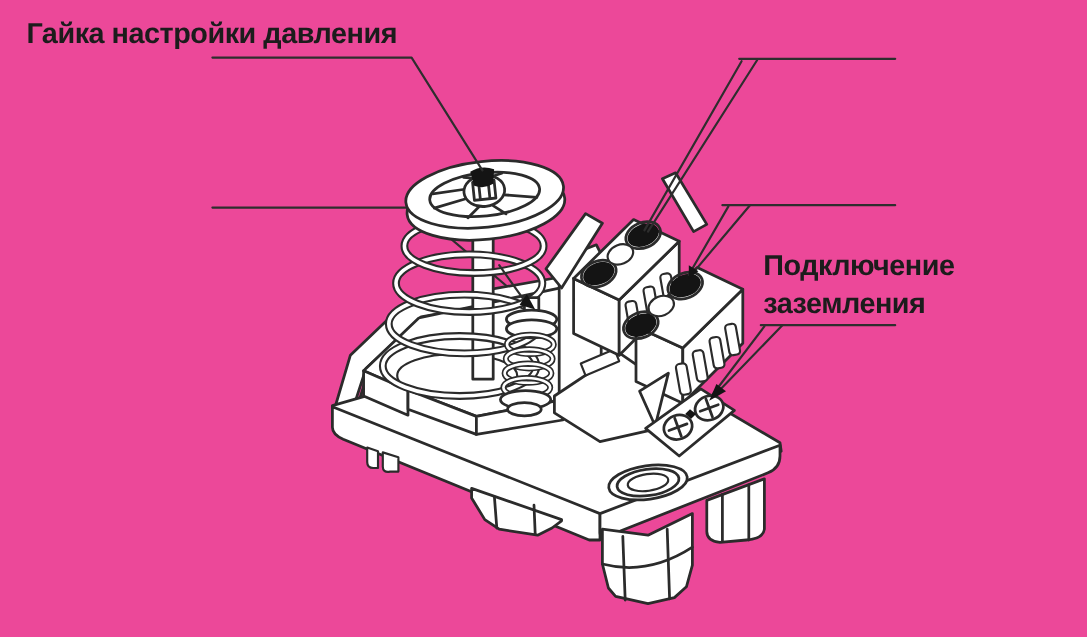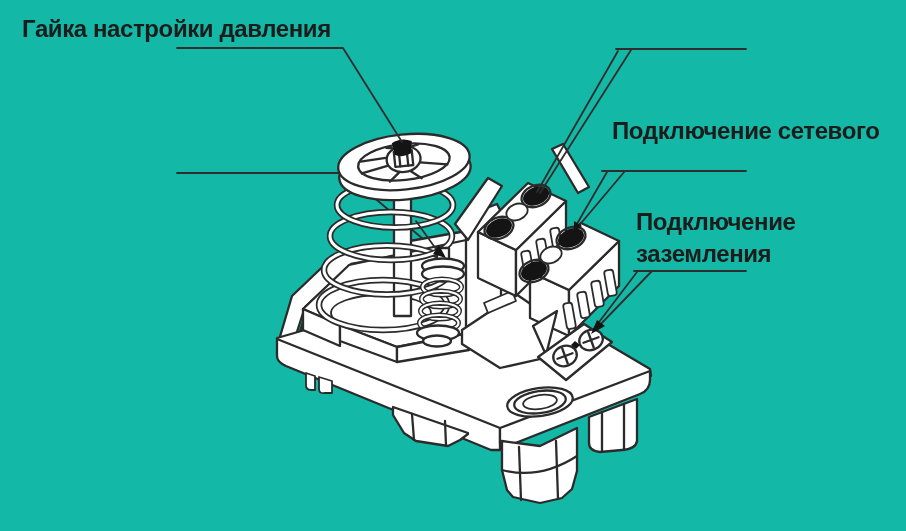--- a/index.html
+++ b/index.html
@@ -1,19 +1,19 @@
 <!DOCTYPE html>
 <html><head>
 <meta charset="utf-8">
 <style>
   html,body{margin:0;padding:0;background:#ffffff;}
   #stage{
     position:relative;
     width:906px;height:531px;
-    background:#14b8a6;
+    background:#ec4899;
     overflow:hidden;
     font-family:"Liberation Sans","DejaVu Sans",sans-serif;
   }
   #art{position:absolute;left:0;top:0;z-index:1;}
   .label{
     position:absolute;
     z-index:2;
     font-size:24px;
     font-weight:bold;
     color:#1c1c1c;
@@ -236,21 +236,20 @@
 
   <div class="label" style="left:22px;top:13px">
     <div>Гайка настройки давления</div>
   </div>
 
   <div class="label" style="left:22px;top:119px">
   </div>
 
 
   <div class="label" style="left:612px;top:115px">
-    <div>Подключение сетевого</div>
   </div>
 
   <div class="label" style="left:636px;top:206px">
     <div>Подключение</div>
     <div>заземления</div>
   </div>
 
 </div>
 
 </body></html>

